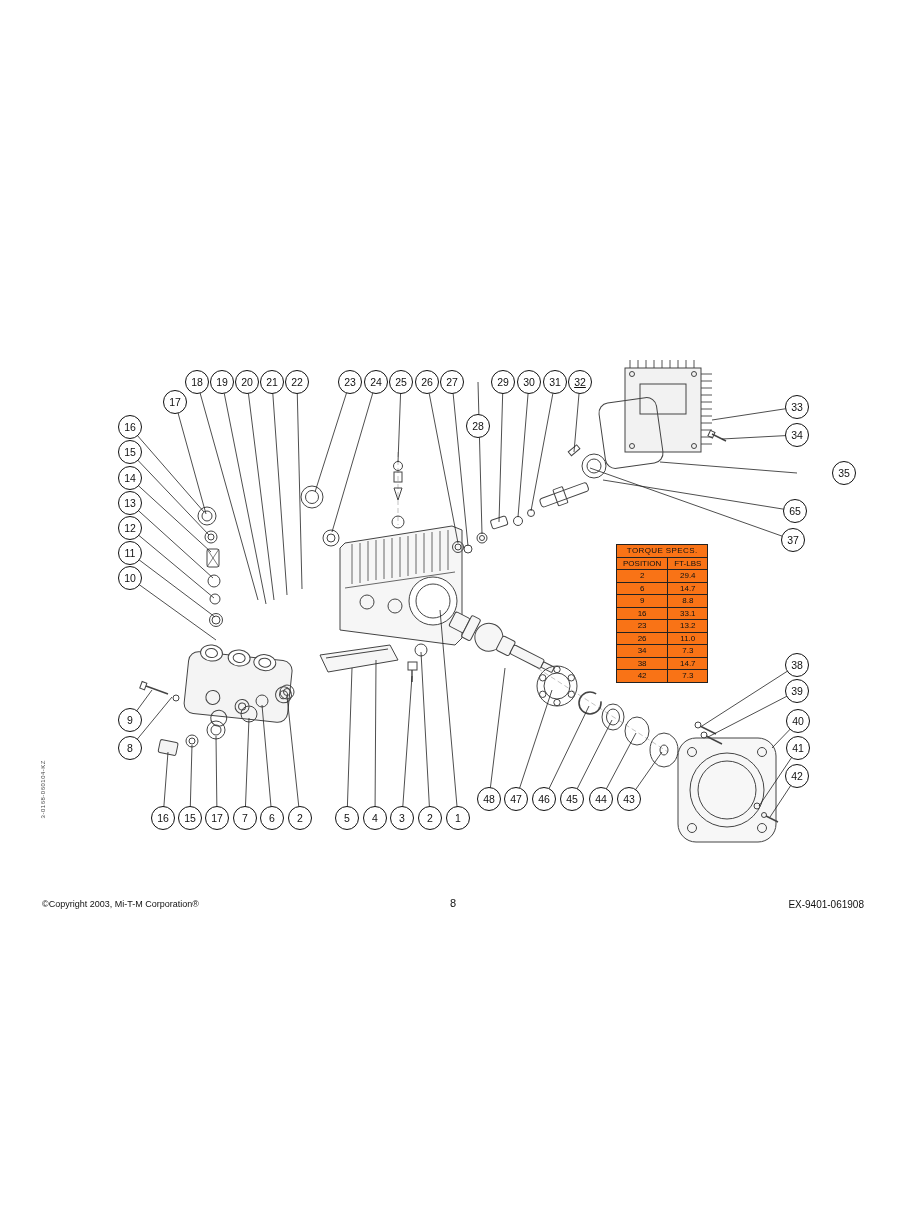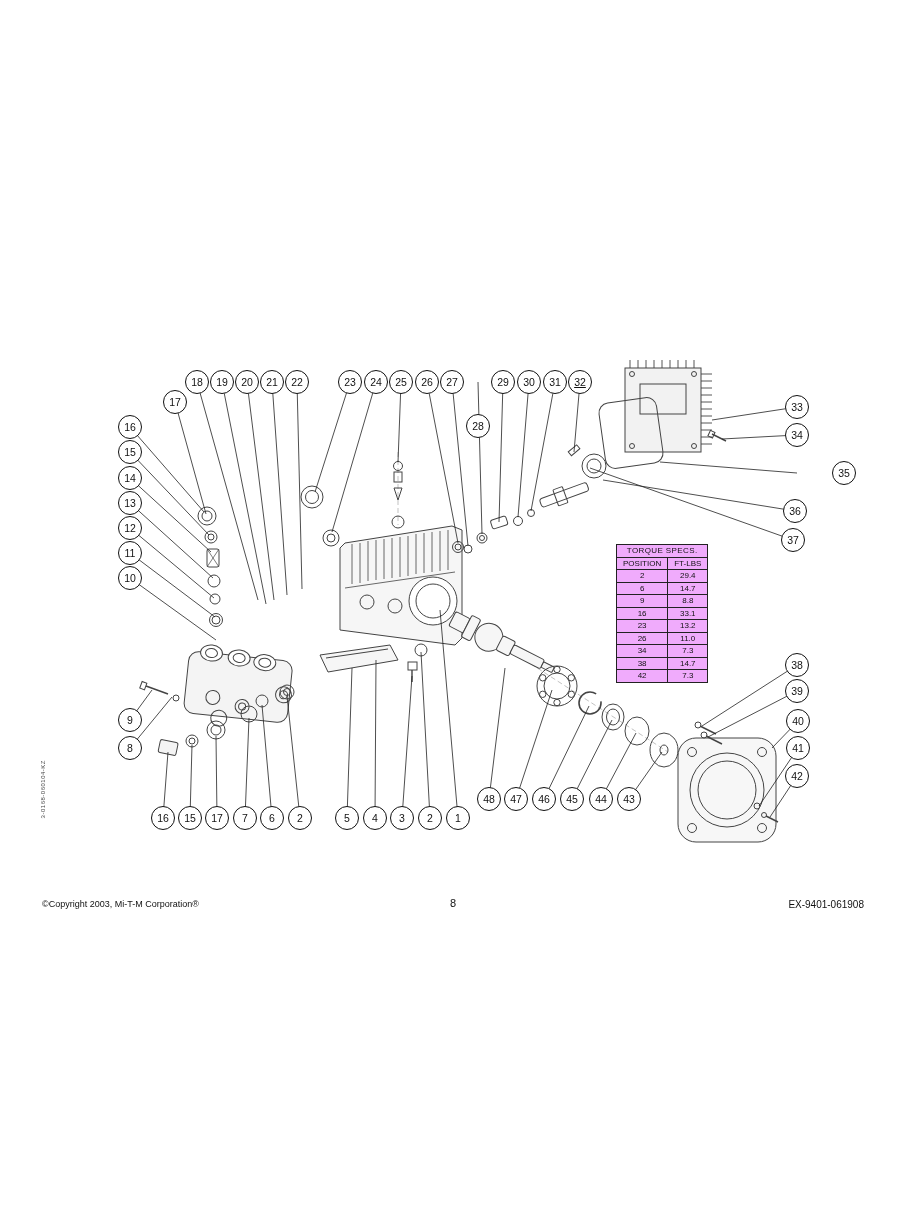--- a/index.html
+++ b/index.html
@@ -7,21 +7,21 @@
         font-family:"Liberation Sans",sans-serif;color:#111;}
   .page-title{position:absolute;top:304px;left:0;width:100%;text-align:center;
         font-size:13.5px;font-weight:bold;letter-spacing:.2px;}
   .side-label{position:absolute;left:40px;top:760px;font-size:6px;color:#444;
         writing-mode:vertical-rl;transform:rotate(180deg);letter-spacing:.5px;}
   svg.layer{position:absolute;left:0;top:0;width:906px;height:1208px;pointer-events:none;}
   .balloon{position:absolute;width:22px;height:22px;border:1.3px solid #111;border-radius:50%;
         background:#fff;display:flex;align-items:center;justify-content:center;
         font-size:10.5px;transform:translate(-50%,-50%);z-index:5;}
   #torque-table{position:absolute;left:616px;top:544px;border-collapse:collapse;
-        font-size:8px;z-index:4;background:#f0abfc;}
+        font-size:8px;z-index:4;background:#f97316;}
   #torque-table th,#torque-table td{border:0.8px solid #222;padding:0 6px;line-height:11.5px;
         text-align:center;font-weight:normal;white-space:nowrap;}
   #torque-table .tbl-title{font-weight:normal;letter-spacing:.4px;}
   .footer-copy{position:absolute;left:42px;top:899px;font-size:9px;}
   .footer-page{position:absolute;left:0;width:100%;text-align:center;top:897px;font-size:11px;}
   .footer-doc{position:absolute;right:42px;top:899px;font-size:10px;}
 </style>
 </head>
 <body>
 
@@ -279,21 +279,21 @@
       <div class="balloon" style="left: 427px; top: 382px;">26</div>
       <div class="balloon" style="left: 452px; top: 382px; text-align: center;">27</div>
       <div class="balloon" style="left: 478px; top: 382px; margin-top: 44px;">28</div>
       <div class="balloon" style="left: 503px; top: 382px;">29</div>
       <div class="balloon" style="left: 529px; top: 382px;">30</div>
       <div class="balloon" style="left: 555px; top: 382px;">31</div>
       <div class="balloon" style="left: 580px; top: 382px; text-decoration: underline;">32</div>
       <div class="balloon" style="left: 797px; top: 407px;">33</div>
       <div class="balloon" style="left: 797px; top: 435px;">34</div>
       <div class="balloon" style="left: 797px; top: 473px; margin-left: 47px;">35</div>
-      <div class="balloon" style="left: 795px; top: 511px;">36</div>
+      <div class="balloon" style="left: 795px; top: 511px;">65</div>
       <div class="balloon" style="left: 793px; top: 540px;">37</div>
       <div class="balloon" style="left: 797px; top: 665px;">38</div>
       <div class="balloon" style="left: 797px; top: 691px;">39</div>
       <div class="balloon" style="left: 798px; top: 721px;">40</div>
       <div class="balloon" style="left: 798px; top: 748px;">41</div>
       <div class="balloon" style="left: 797px; top: 776px;">42</div>
       <div class="balloon" style="left: 130px; top: 720px;">9</div>
       <div class="balloon" style="left: 130px; top: 748px;">8</div>
       <div class="balloon" style="left: 163px; top: 818px;">16</div>
       <div class="balloon" style="left: 190px; top: 818px;">15</div>

